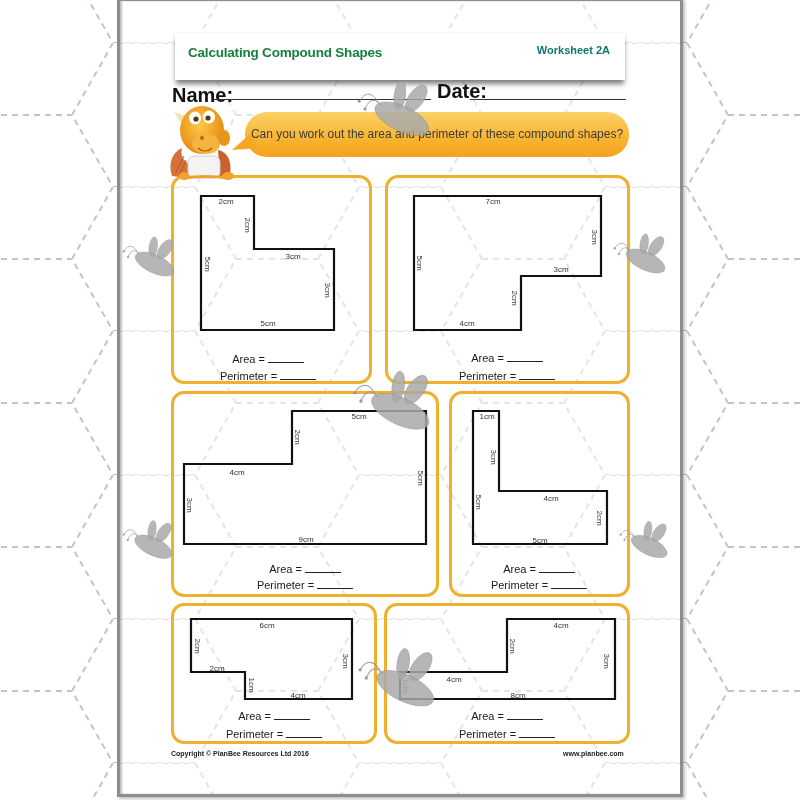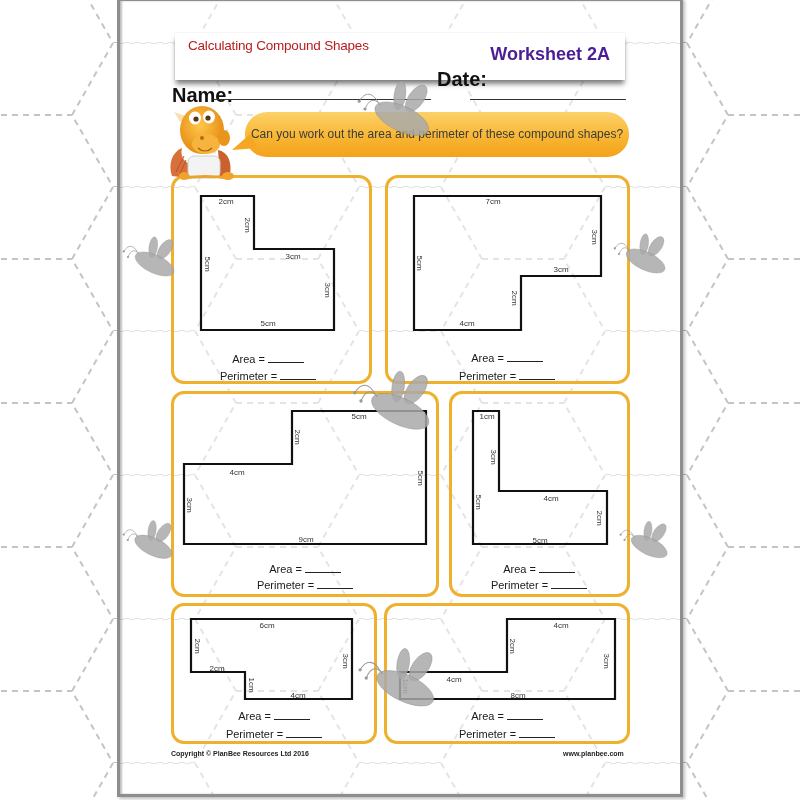--- a/index.html
+++ b/index.html
@@ -5,23 +5,23 @@
   html, body { margin:0; padding:0; }
   body { width:800px; height:800px; position:relative; overflow:hidden; background:#ffffff;
          font-family:"Liberation Sans", sans-serif; color:#222; }
   .abs { position:absolute; }
   svg.layer { position:absolute; left:0; top:0; width:800px; height:800px; }
   .page { position:absolute; left:117px; top:-2px; width:560px; height:793px;
           border:3px solid #8e8e8e; background:rgba(255,255,255,0.55);
           box-shadow: inset 2px 0 2px rgba(0,0,0,0.25), 2px 2px 3px rgba(0,0,0,0.25); }
   .banner { position:absolute; left:175px; top:33px; width:450px; height:47px; background:#fff;
             box-shadow: 0 5px 5px -1px rgba(0,0,0,0.5), 0 0 1px rgba(0,0,0,0.2); }
-  .banner-title { position:absolute; left:13px; top:5px; font-weight:normal; font-size:13.5px;
-                  letter-spacing:-0.2px; color:#b91c1c; }
-  .banner-ws { position:absolute; right:15px; top:11px; font-weight:bold; font-size:18px; color:#4c1d95; }
+  .banner-title { position:absolute; left:13px; top:12px; font-weight:bold; font-size:13.5px;
+                  letter-spacing:-0.2px; color:#15803d; }
+  .banner-ws { position:absolute; right:15px; top:11px; font-weight:bold; font-size:11px; color:#0f766e; }
   .form-label { position:absolute; font-weight:bold; font-size:20px; color:#111; }
   .form-line { position:absolute; height:16px; border-bottom:1.5px solid #333; }
   .bubble { position:absolute; left:245px; top:112px; width:384px; height:45px; border-radius:22px;
             background:linear-gradient(180deg,#fcd16a 0%, #f8b632 55%, #f4a21c 100%); }
   .bubble-text { position:absolute; left:0; width:100%; top:15px; text-align:center; font-size:12px; color:#3b3b3b; }
   .panel { position:absolute; border:3px solid #efb12d; border-radius:13px; box-sizing:border-box; }
   .ans { position:absolute; width:140px; height:14px; line-height:14px; text-align:center;
          font-weight:normal; font-size:11px; color:#1a1a1a; white-space:nowrap; }
   .blank { display:inline-block; width:36px; height:11px; border-bottom:1px solid #222; margin-left:3px; vertical-align:baseline; }
   .footer { position:absolute; top:750px; font-weight:bold; font-size:7px; color:#222; }
@@ -41,21 +41,21 @@
 
 <div class="page"></div>
 
 <div class="banner">
   <span class="banner-title">Calculating Compound Shapes</span>
   <span class="banner-ws">Worksheet 2A</span>
 </div>
 
 <span class="form-label" style="left:172px; top:84px;">Name:</span>
 <div class="form-line" style="left:213px; top:83px; width:218px;"></div>
-<span class="form-label" style="left:437px; top:68px;">Date:</span>
+<span class="form-label" style="left:437px; top:80px;">Date:</span>
 <div class="form-line" style="left:470px; top:83px; width:156px;"></div>
 
 <div class="bubble">
   <div class="bubble-text">Can you work out the area and perimeter of these compound shapes?</div>
 </div>
 <svg class="layer" viewBox="0 0 800 800" style="pointer-events:none;">
   <path d="M250,134 L232,150 L258,148 Z" fill="#f5a722"></path>
 </svg>
 
 <div class="panel" style="left:171px; top:175px; width:201px; height:209px;"></div>

